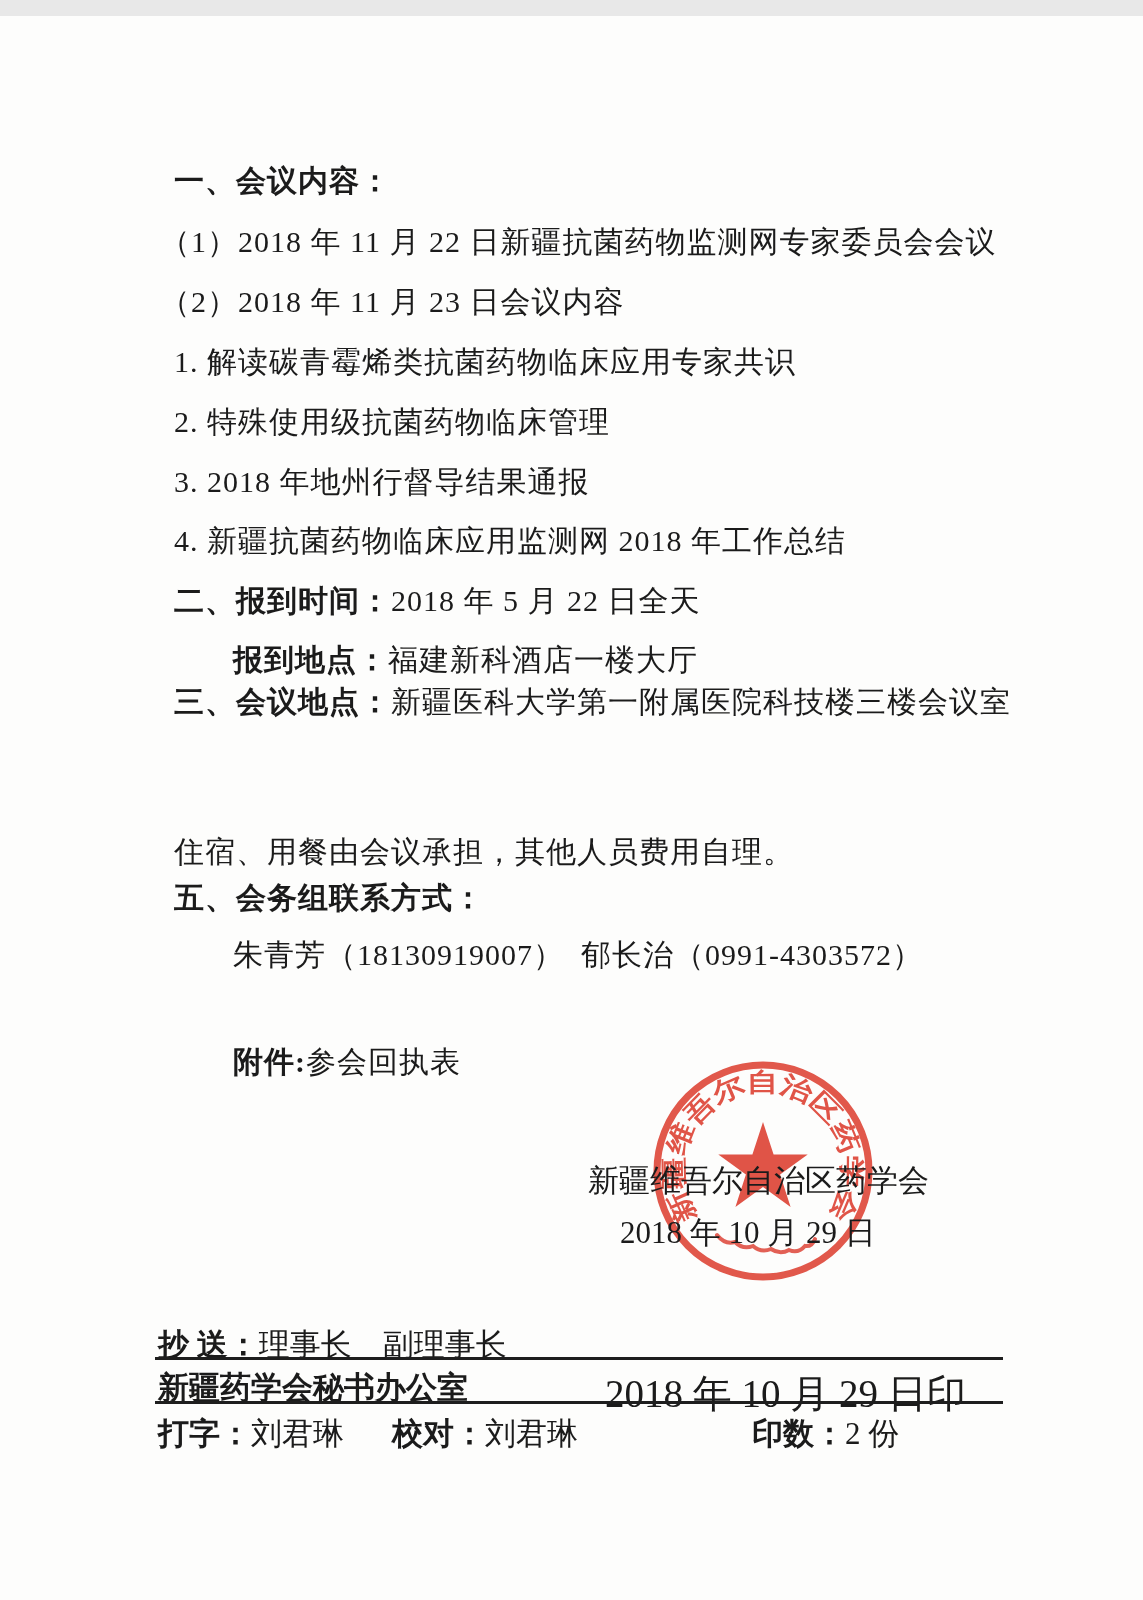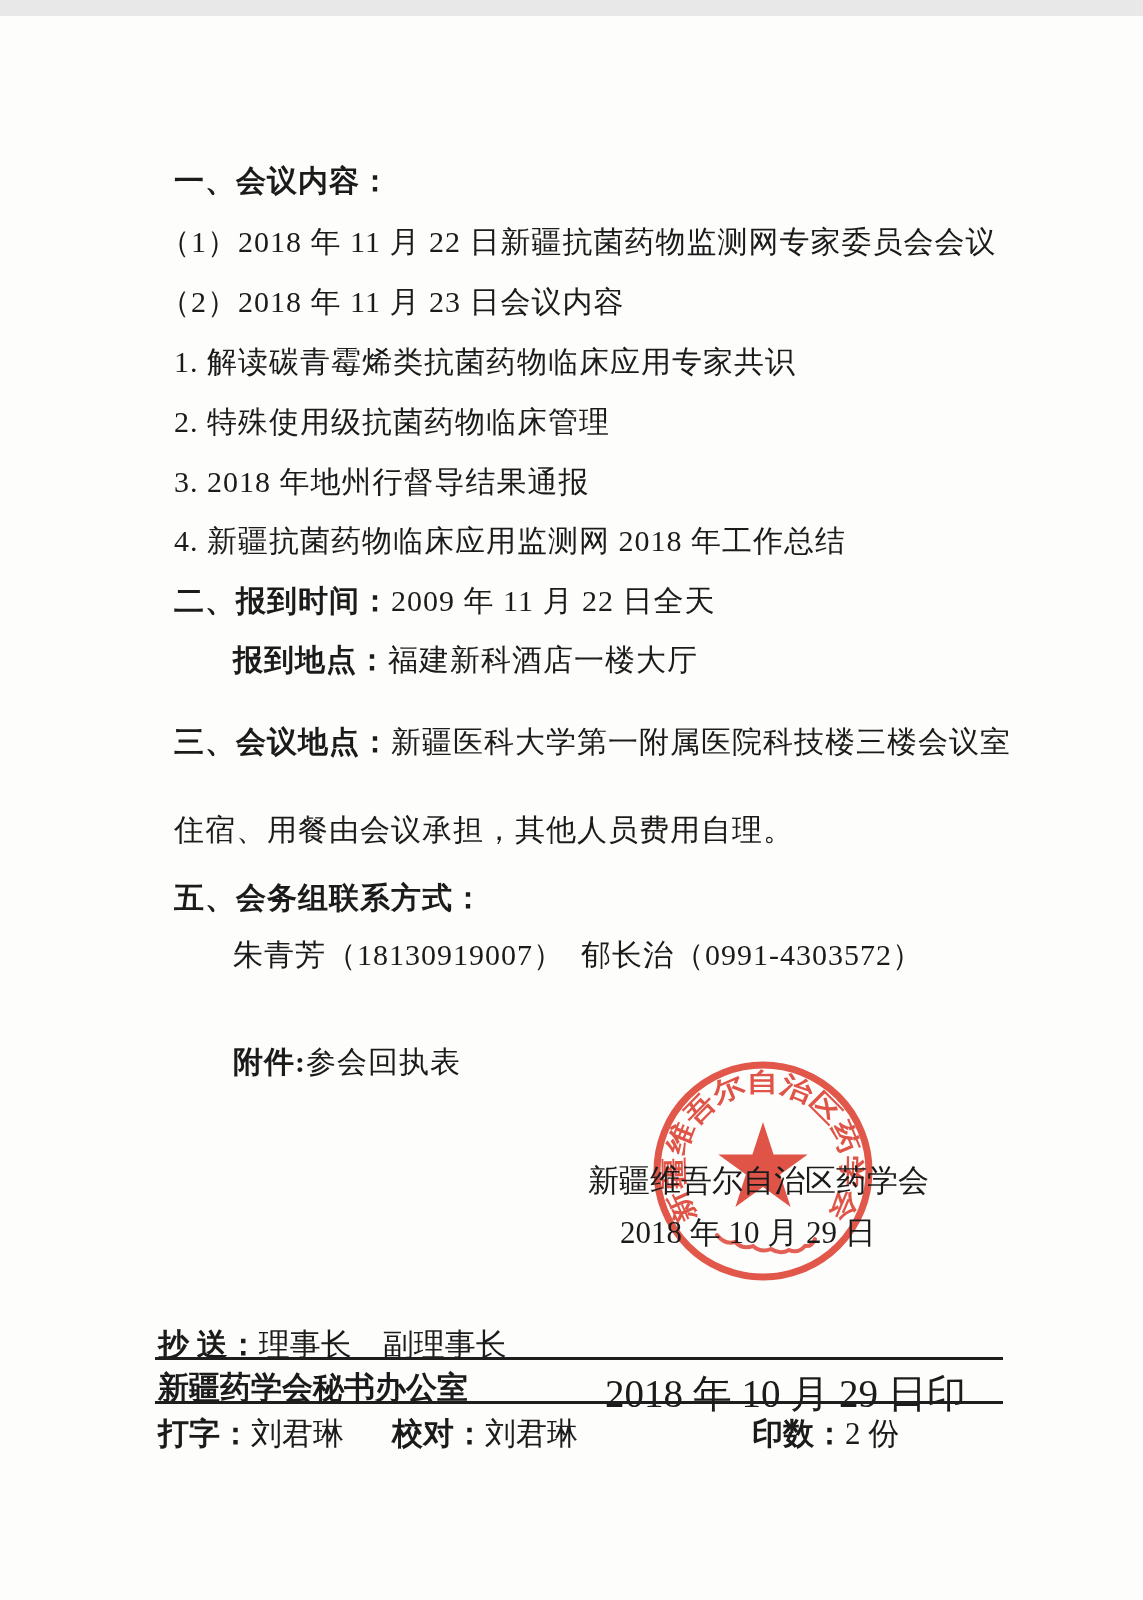--- a/index.html
+++ b/index.html
@@ -25,23 +25,23 @@
   .par  { left:160px; }
   .l1  { top:147px; }
   .l2  { top:208px; }
   .l3  { top:268px; }
   .l4  { top:328px; }
   .l5  { top:388px; }
   .l6  { top:448px; }
   .l7  { top:507px; }
   .l8  { top:567px; }
   .l9  { top:626px; }
-  .l10 { top:708px;text-align:right; }
+  .l10 { top:668px;text-align:right; }
   .l11 { top:748px; }
-  .l12 { top:798px;font-family:Liberation Mono, monospace; }
+  .l12 { top:818px; }
   .l13 { top:864px; }
   .l14 { top:921px; }
   .attach { top:1028px; }
   .sig-org  { position:absolute; top:1144px; left:588px; font-size:31px; white-space:pre; z-index:3; }
   .sig-date { position:absolute; top:1196px; left:620px; font-size:31px; white-space:pre; z-index:3; }
   .seal {
     position:absolute; left:645px; top:1037px;
     width:236px; height:236px; z-index:2;
     opacity:0.88;
   }
@@ -61,21 +61,21 @@
 
 <div class="page">
 
   <div class="line l1"><span class="pfx">一、会议内容：</span><span></span></div>
   <div class="line l2 par"><span>（1）2018 年 11 月 22 日新疆抗菌药物监测网专家委员会会议</span></div>
   <div class="line l3 par"><span>（2）2018 年 11 月 23 日会议内容</span></div>
   <div class="line l4"><span>1. 解读碳青霉烯类抗菌药物临床应用专家共识</span></div>
   <div class="line l5"><span>2. 特殊使用级抗菌药物临床管理</span></div>
   <div class="line l6"><span>3. 2018 年地州行督导结果通报</span></div>
   <div class="line l7"><span>4. 新疆抗菌药物临床应用监测网 2018 年工作总结</span></div>
-  <div class="line l8"><span class="pfx">二、报到时间：</span><span>2009 年 11 月 22 日全天</span></div>
+  <div class="line l8"><span class="pfx">二、报到时间：</span><span>2018 年 5 月 22 日全天</span></div>
   <div class="line l9 ind"><span class="pfx">报到地点：</span><span>福建新科酒店一楼大厅</span></div>
   <div class="line l10"><span class="pfx">三、会议地点：</span><span>新疆医科大学第一附属医院科技楼三楼会议室</span></div>
   <div class="line l12"><span>住宿、用餐由会议承担，其他人员费用自理。</span></div>
   <div class="line l13"><span class="pfx">五、会务组联系方式：</span><span></span></div>
   <div class="line l14 ind"><span>朱青芳（18130919007）  郁长治（0991-4303572）</span></div>
 
   <div class="line attach ind"><span class="pfx">附件:</span><span>参会回执表</span></div>
 
   <div class="sig-org">新疆维吾尔自治区药学会</div>
   <div class="sig-date">2018 年 10 月 29 日</div>

